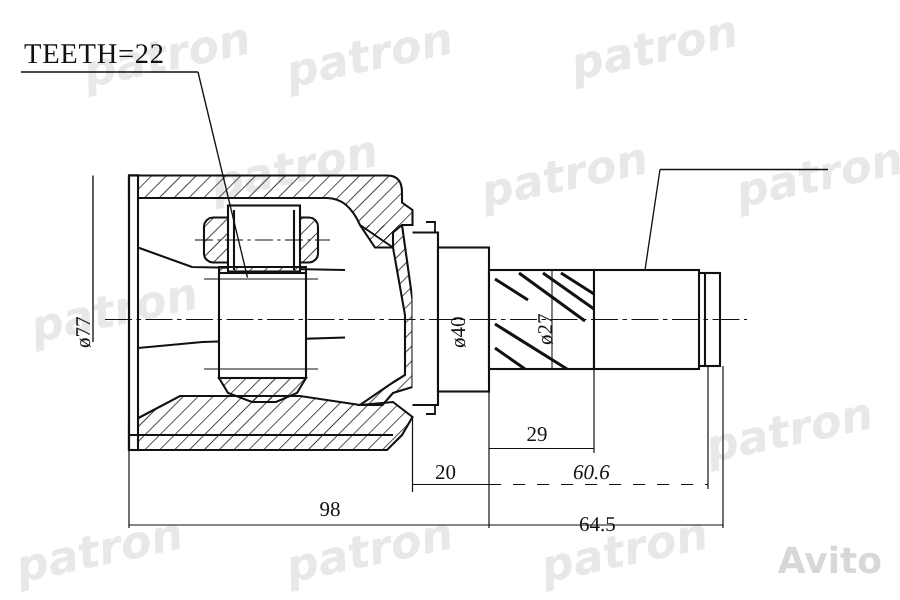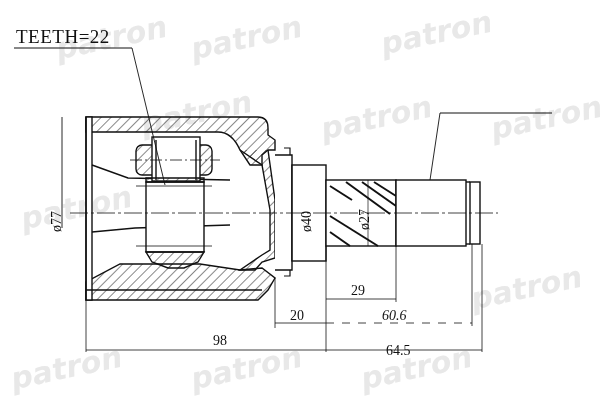--- a/index.html
+++ b/index.html
@@ -34,20 +34,21 @@
   <div class="wm" style="left:190px;top:20px;">patron</div>
   <div class="wm" style="left:380px;top:15px;">patron</div>
   <div class="wm" style="left:140px;top:95px;">patron</div>
   <div class="wm" style="left:320px;top:100px;">patron</div>
   <div class="wm" style="left:490px;top:100px;">patron</div>
   <div class="wm" style="left:20px;top:190px;">patron</div>
   <div class="wm" style="left:470px;top:270px;">patron</div>
   <div class="wm" style="left:10px;top:350px;">patron</div>
   <div class="wm" style="left:190px;top:350px;">patron</div>
   <div class="wm" style="left:360px;top:350px;">patron</div>
+  <div class="avito">Avito</div>
 
   <svg width="600" height="400" viewBox="0 0 600 400">
     <defs>
       <pattern id="hatch" patternUnits="userSpaceOnUse" width="7" height="7" patternTransform="rotate(45)">
         <line x1="0" y1="0" x2="0" y2="7" stroke="#111" stroke-width="1"></line>
       </pattern>
     </defs>
 
     <g stroke="#111" fill="none" stroke-width="1.4">
 

